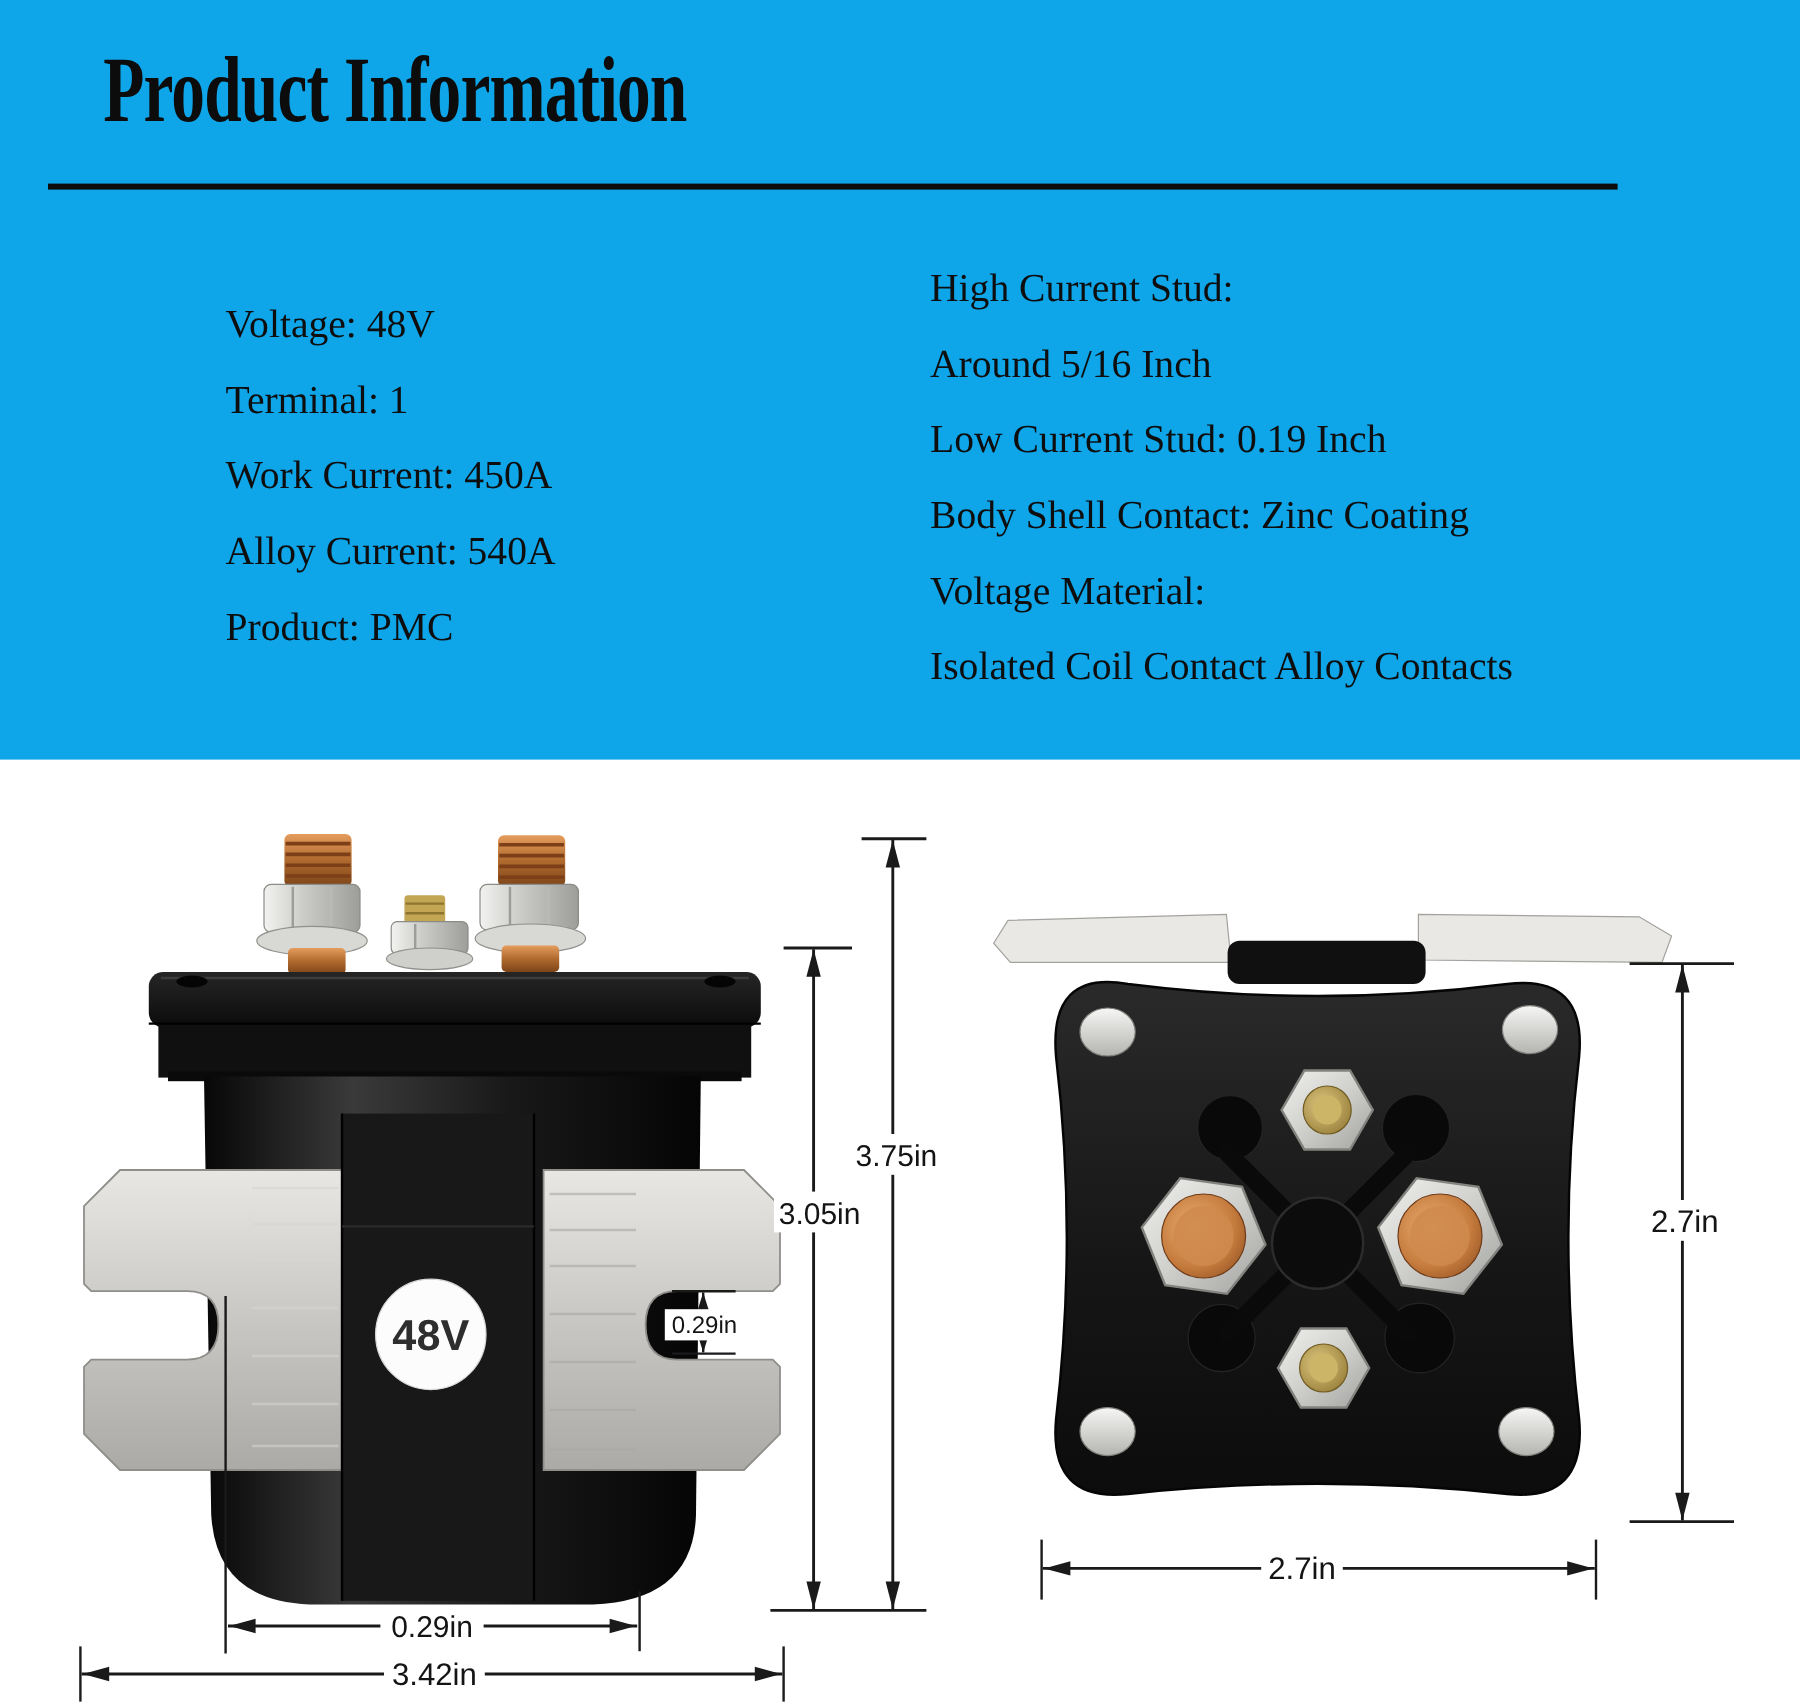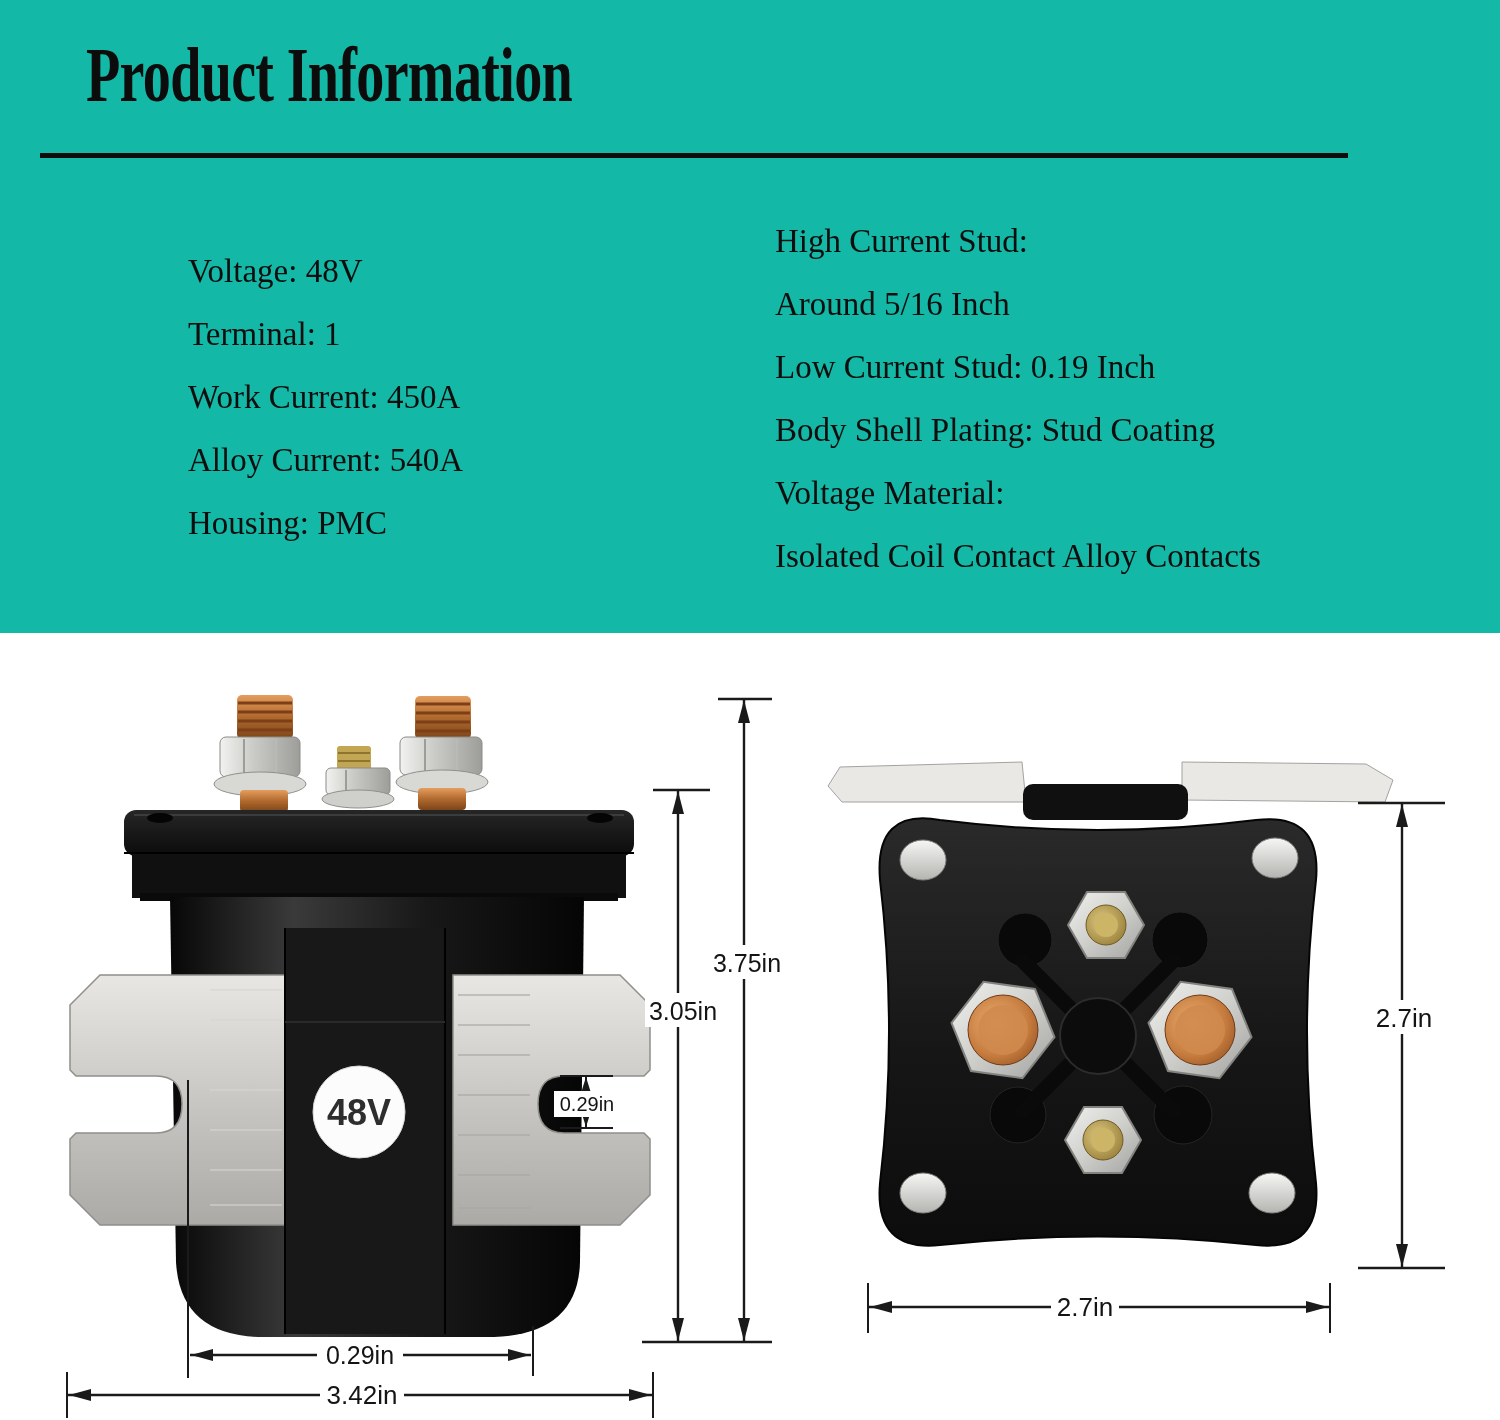--- a/index.html
+++ b/index.html
@@ -1,18 +1,18 @@
 <!DOCTYPE html>
 <html><head>
 <meta charset="utf-8">
 <style>
   html,body{margin:0;padding:0;background:#ffffff;}
   #page{position:relative;width:1500px;height:1420px;background:#ffffff;overflow:hidden;
         font-family:"Liberation Serif", serif;}
-  #banner{position:absolute;left:0;top:0;width:1500px;height:633px;background:#14b8a6;}
+  #banner{position:absolute;left:0;top:0;width:1500px;height:633px;background:#0ea5e9;}
   #title{position:absolute;left:86px;top:30px;margin:0;font-family:"Liberation Serif",serif;
          font-size:78px;font-weight:600;color:#0c0c0c;white-space:nowrap;
          transform:scaleX(0.72);transform-origin:left top;letter-spacing:-1px;}
   #rule{position:absolute;left:40px;top:153px;width:1308px;height:5px;background:#0d0d0d;}
   .speccol{position:absolute;color:#0e0e0e;font-size:33px;}
   .speccol p{margin:0;line-height:63px;white-space:nowrap;}
   #specs-left{left:188px;top:240px;}
   #specs-right{left:775px;top:210px;}
   svg{position:absolute;}
   #side-photo{left:60px;top:690px;}
@@ -31,28 +31,28 @@
 
   <div id="banner">
     <h1 id="title">Product Information</h1>
     <div id="rule"></div>
 
     <div id="specs-left" class="speccol">
       <p>Voltage:  48V</p>
       <p>Terminal:  1</p>
       <p>Work Current:  450A</p>
       <p>Alloy Current:  540A</p>
-      <p>Housing:  PMC</p>
+      <p>Product:  PMC</p>
     </div>
 
     <div id="specs-right" class="speccol">
       <p>High Current Stud:</p>
       <p>Around 5/16 Inch</p>
       <p>Low Current Stud: 0.19 Inch</p>
-      <p>Body Shell Plating: Stud Coating</p>
+      <p>Body Shell Contact: Zinc Coating</p>
       <p>Voltage Material:</p>
       <p>Isolated Coil Contact Alloy Contacts</p>
     </div>
   </div>
 
   <svg id="side-photo" width="610" height="660" viewBox="0 0 610 660">
     <defs>
       <linearGradient id="gCopper" x1="0" y1="0" x2="0" y2="1">
         <stop offset="0" stop-color="#e59d5d"></stop>
           <stop offset=".5" stop-color="#b06a2e"></stop>

